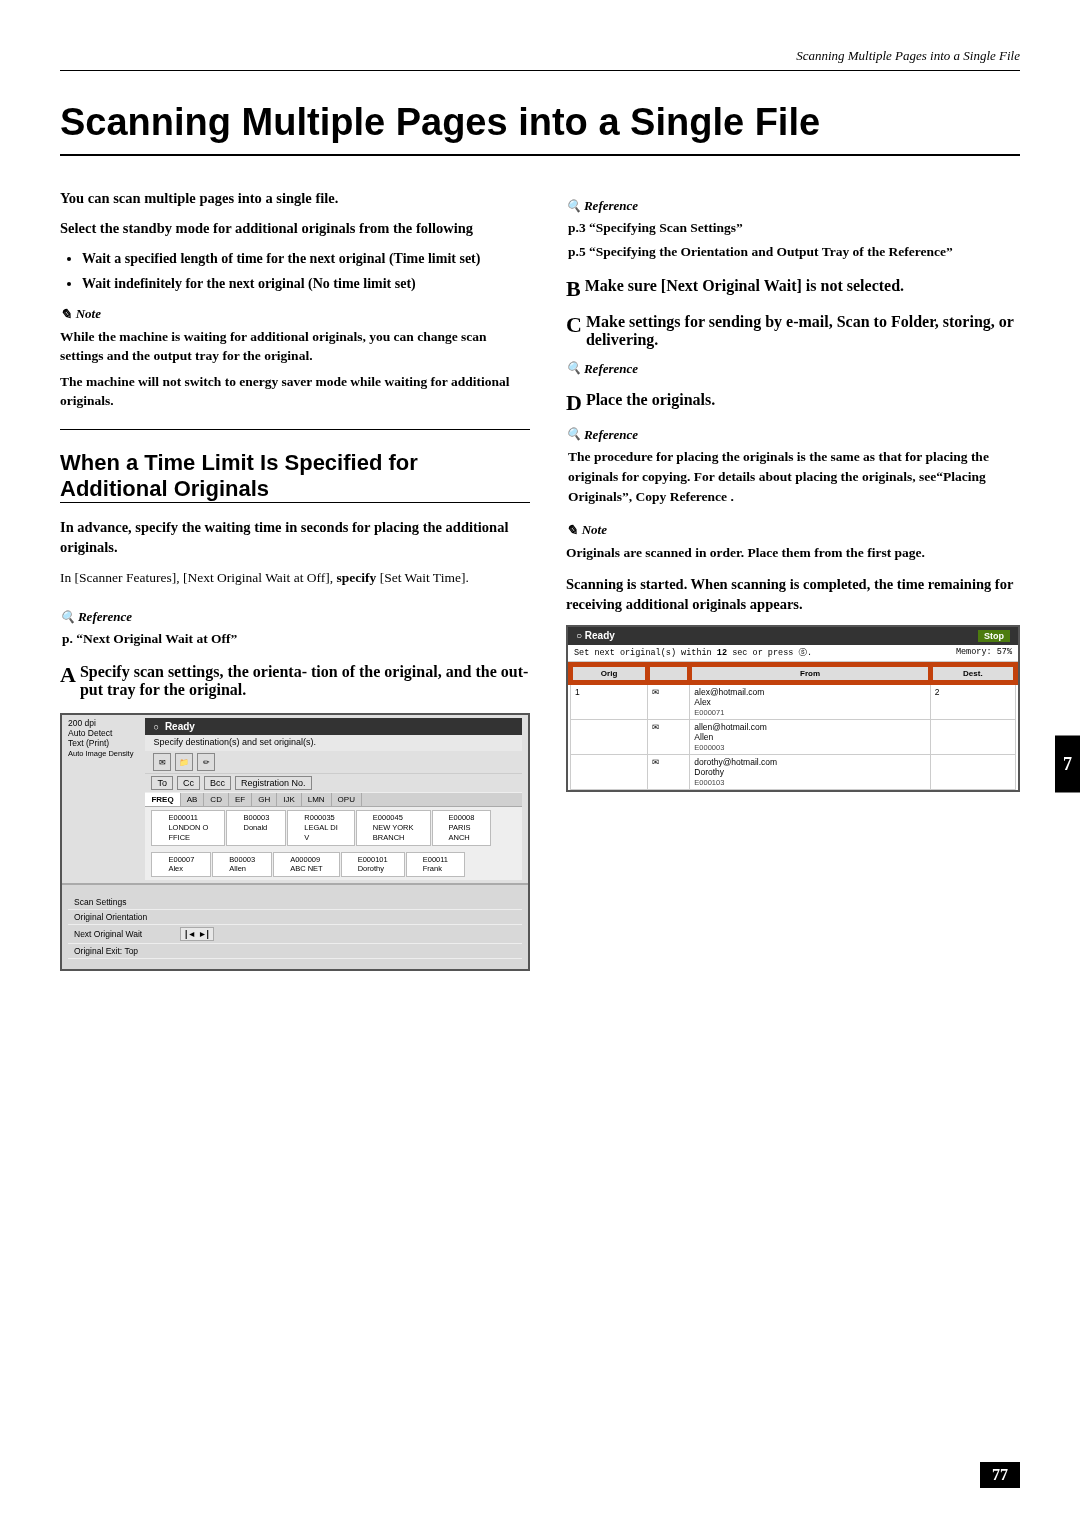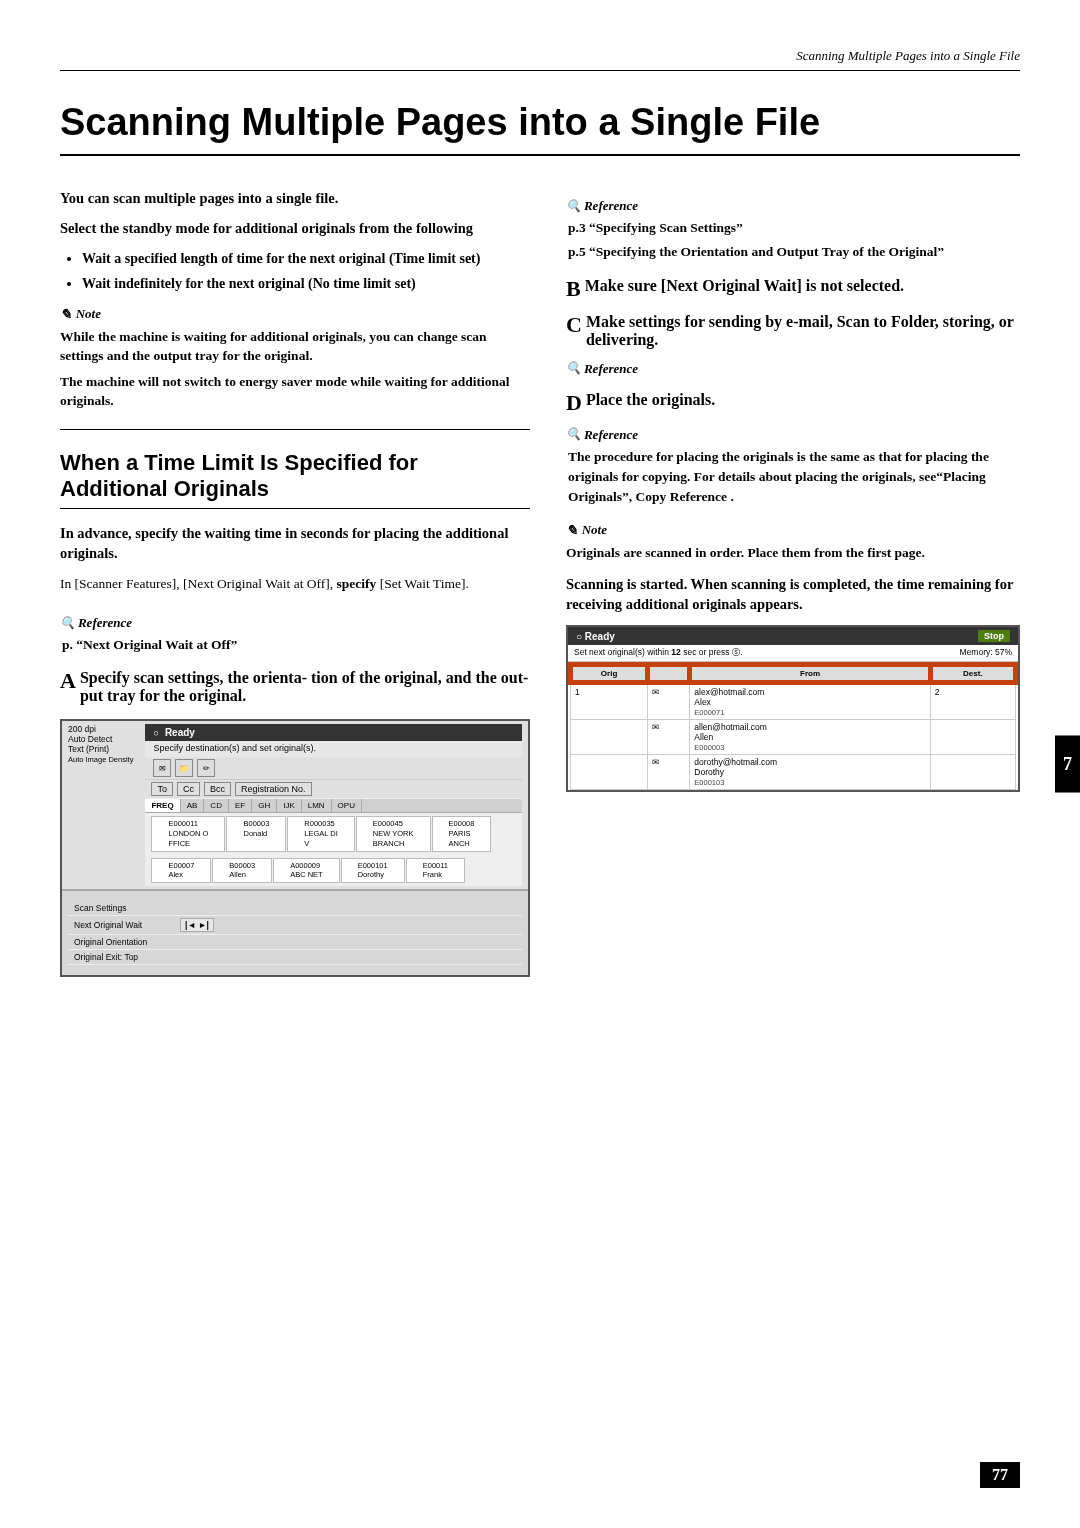--- a/index.html
+++ b/index.html
@@ -56,21 +56,20 @@
     .col-right {
       flex: 1;
     }
 
     
     .section-heading {
       font-size: 22px;
       font-weight: bold;
       font-family: Arial, sans-serif;
       border-bottom: 1px solid #000;
-      padding-bottom: 6px;
       margin-bottom: 14px;
       margin-top: 20px;
     }
 
     
     .body-bold {
       font-weight: bold;
       font-size: 14.5px;
       margin-bottom: 10px;
       line-height: 1.4;
@@ -255,28 +254,29 @@
       font-size: 10px;
     }
     .ready-title-bar {
       background: #333;
       color: #fff;
       padding: 3px 8px;
       font-size: 10px;
       font-weight: bold;
       display: flex;
       justify-content: space-between;
-      align-items: flex-end;
+      align-items: center;
     }
     .ready-info-row {
       font-size: 8.5px;
       padding: 2px 6px;
       border-bottom: 1px solid #ccc;
       display: flex;
       justify-content: space-between;
+      font-family: Liberation Mono, monospace;
     }
     .ready-table {
       width: 100%;
       border-collapse: collapse;
       font-size: 8.5px;
     }
     .ready-table td {
       border: 1px solid #ccc;
       padding: 2px 4px;
       vertical-align: top;
@@ -441,41 +441,41 @@
               <div class="screen-cell">E00011<br>Frank</div>
             </div>
           </div>
         </div>
 
         <div style="background:#d8d8d8; font-size:8.5px; padding:10px 6px; border-top:1px solid #aaa;">
           <div class="screen-setting-row">
             <span class="screen-setting-label">Scan Settings</span>
           </div>
           <div class="screen-setting-row">
+            <span class="screen-setting-label">Original Orientation</span>
+          </div>
+          <div class="screen-setting-row">
             <span class="screen-setting-label">Next Original Wait</span>
             <span class="screen-setting-btn">|◄ ►|</span>
           </div>
           <div class="screen-setting-row">
-            <span class="screen-setting-label">Original Orientation</span>
-          </div>
-          <div class="screen-setting-row">
             <span class="screen-setting-label">Original Exit: Top</span>
           </div>
         </div>
       </div>
 
     </div>
 
     <div class="col-right">
 
       <div class="ref-box">
         <div class="ref-label">Reference</div>
         <div class="ref-content">
           <p>p.3  “Specifying Scan Settings”</p>
-          <p>p.5  “Specifying the Orientation and Output Tray of the Original”</p>
+          <p>p.5  “Specifying the Orientation and Output Tray of the Reference”</p>
         </div>
       </div>
 
       <div class="step-inline">
         <span class="step-letter-large">B</span>
         <div class="step-text">
           <strong>Make sure [Next Original Wait] is not selected.</strong>
         </div>
       </div>
 

